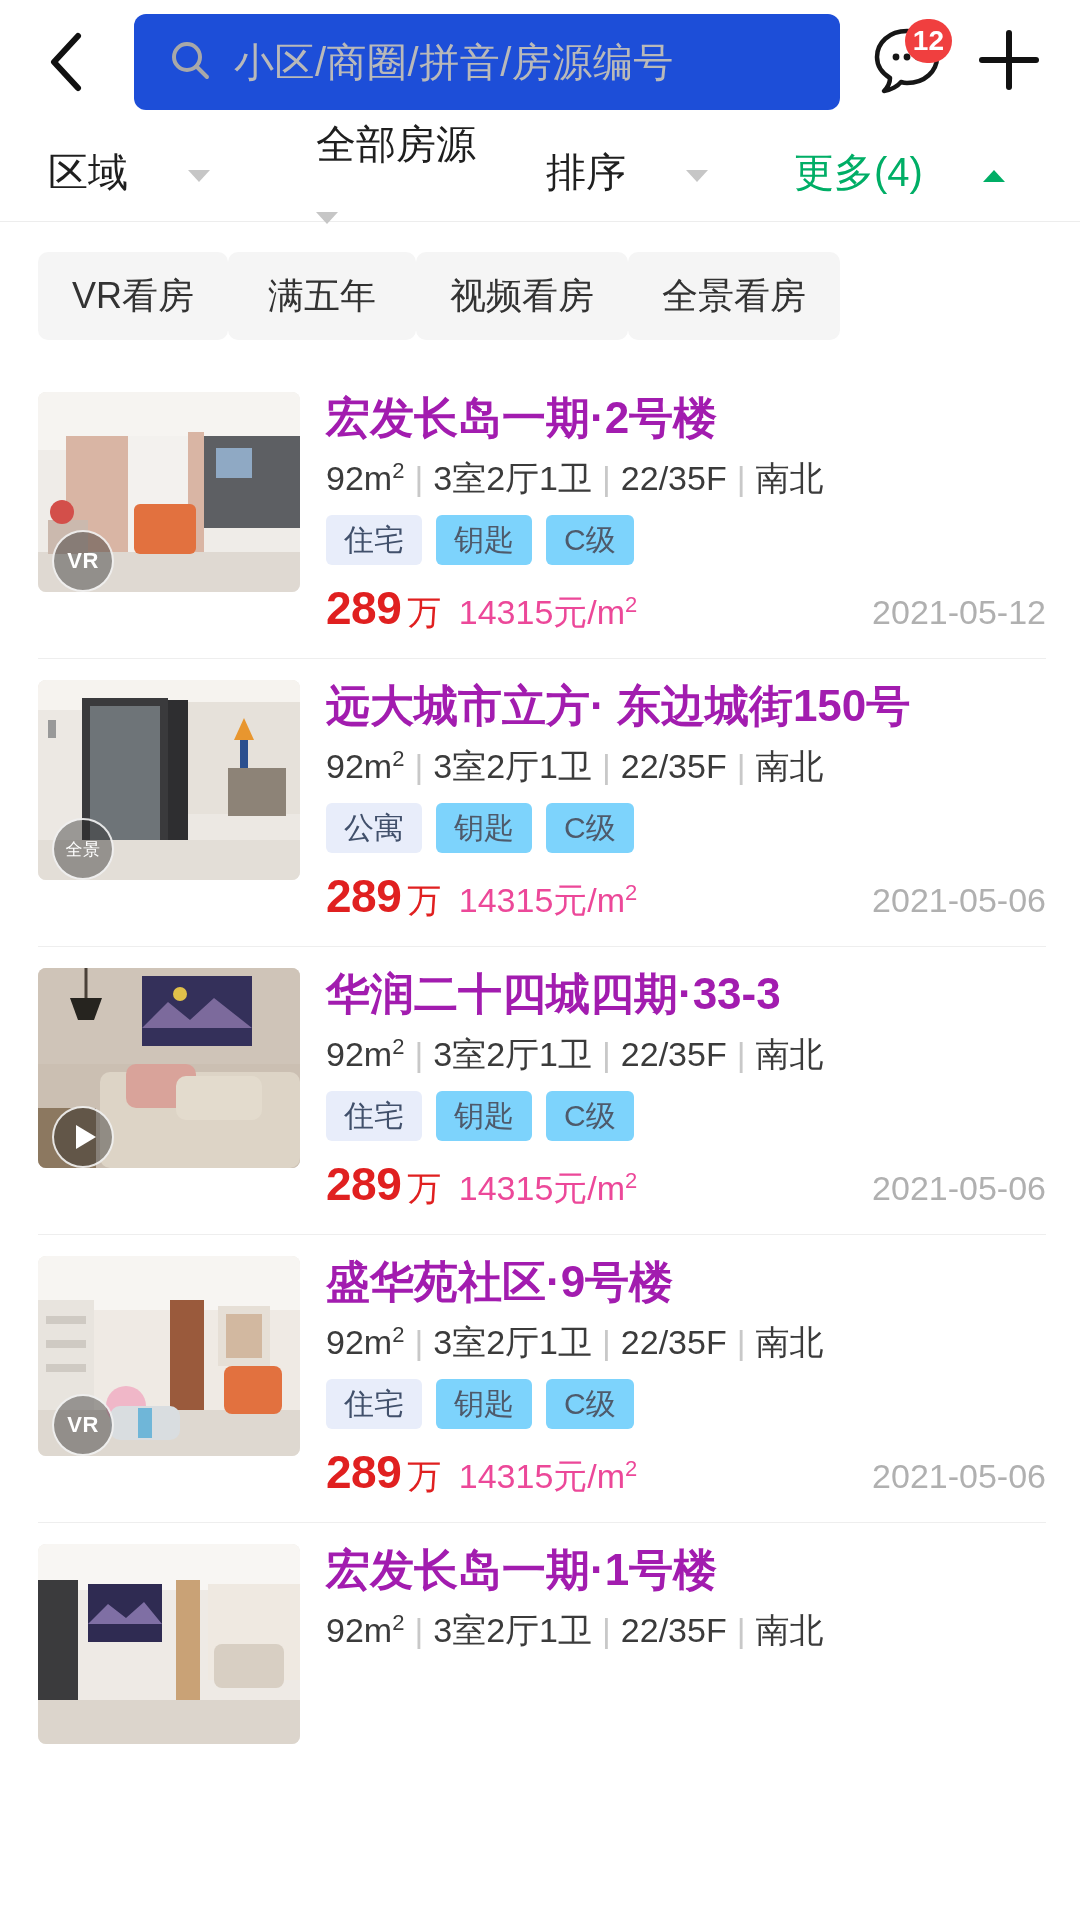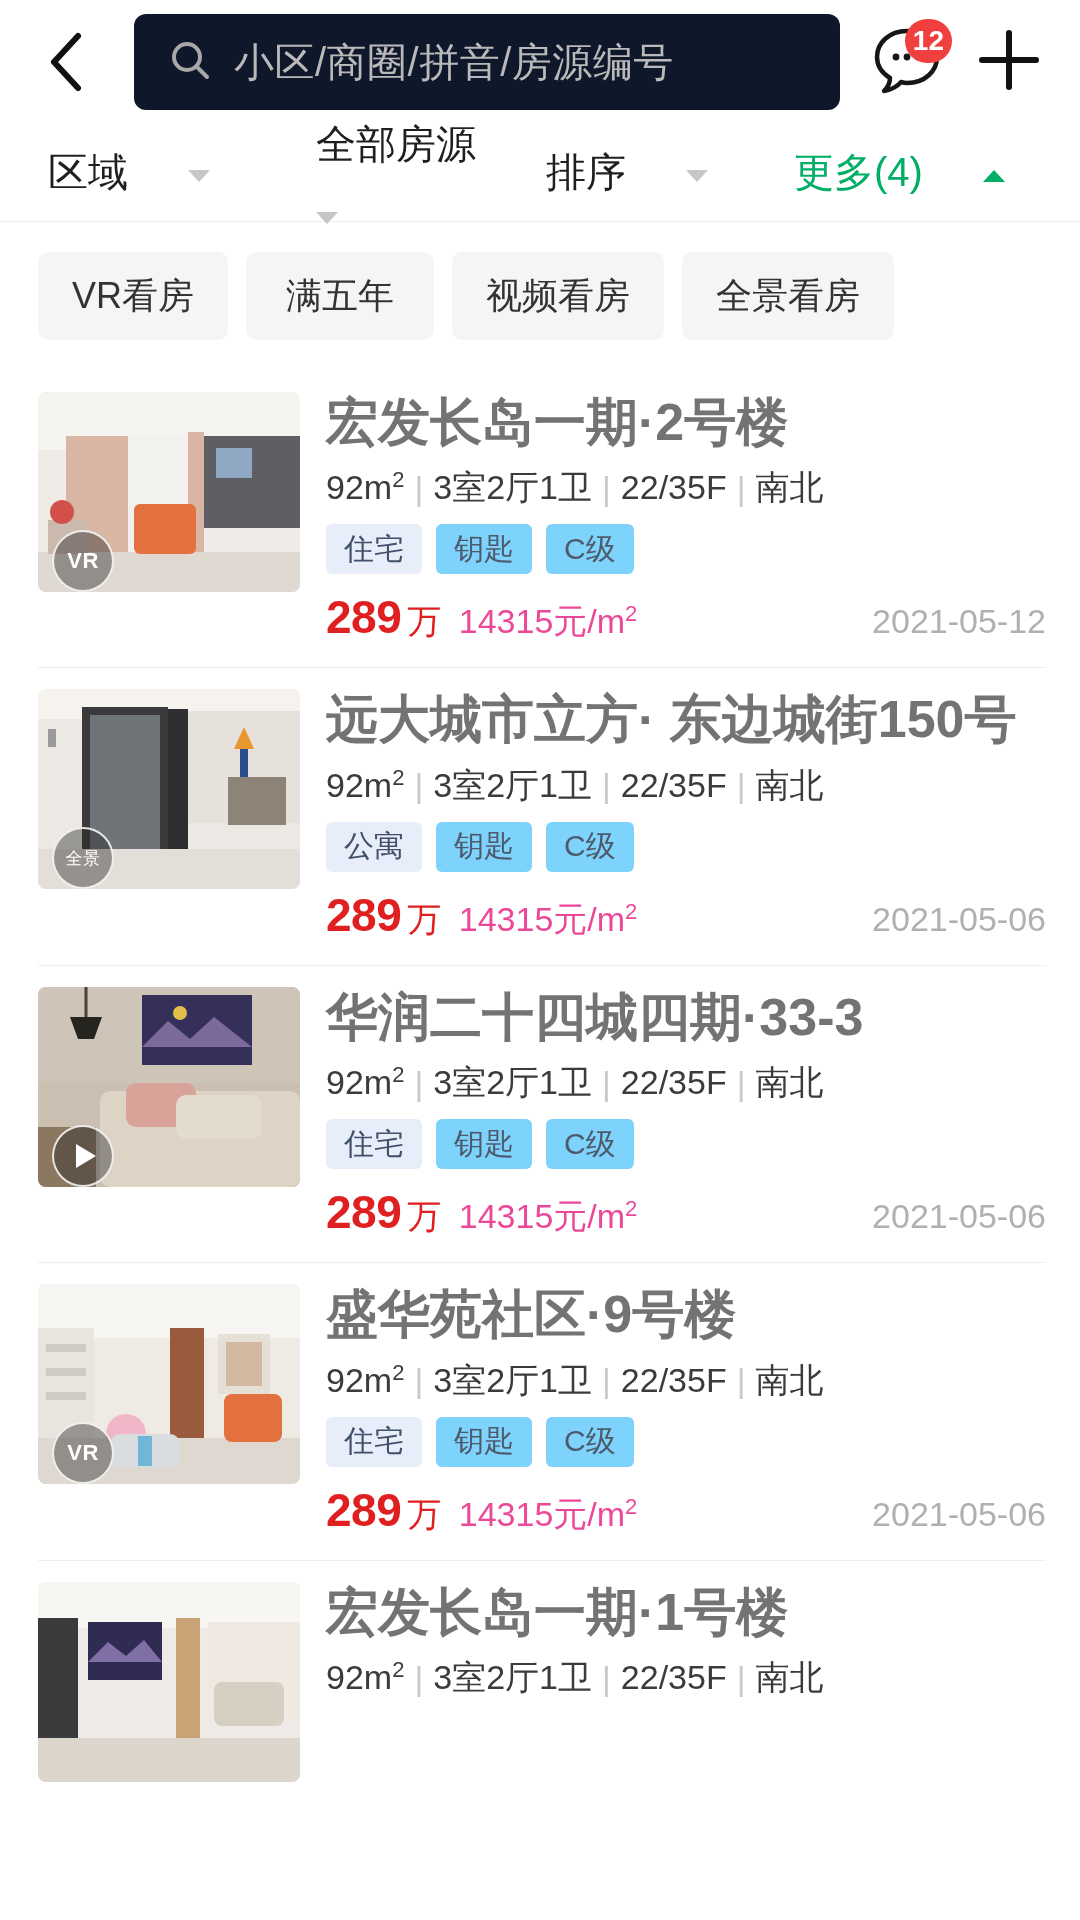--- a/index.html
+++ b/index.html
@@ -26,21 +26,21 @@
     align-items: center;
     justify-content: center;
     flex: 0 0 auto;
   }
   .back-btn svg { display: block; }
 
   .search-box {
     flex: 1 1 auto;
     height: 96px;
     margin: 0 28px 0 36px;
-    background: #0f172a;
+    background: #1d4ed8;
     border-radius: 12px;
     display: flex;
     align-items: center;
     padding: 0 34px;
   }
   .search-icon { flex: 0 0 auto; margin-right: 22px; display:block; }
   .search-placeholder {
     color: #b9b9b9;
     font-size: 40px;
     letter-spacing: 0.5px;
@@ -117,21 +117,20 @@
   .caret.up {
     border-top: none;
     border-bottom: 12px solid #00ae66;
   }
 
   
   .chips-row {
     display: flex;
     align-items: center;
     padding: 30px 0 30px 38px;
-    gap: 18px;
     background: #fff;
   }
   .chip {
     height: 88px;
     min-width: 188px;
     padding: 0 34px;
     background: #f5f5f5;
     border-radius: 10px;
     display: flex;
     align-items: center;
@@ -195,23 +194,23 @@
     margin-left: 6px;
   }
 
   .info {
     flex: 1 1 auto;
     min-width: 0;
     display: flex;
     flex-direction: column;
   }
   .title {
-    font-size: 52px;
+    font-size: 44px;
     font-weight: 700;
-    color: #737373;
+    color: #a21caf;
     line-height: 1.18;
     letter-spacing: 0px;
     white-space: nowrap;
     margin-bottom: 14px;
   }
   .meta {
     font-size: 34px;
     color: #3b3b3b;
     line-height: 1.2;
     white-space: nowrap;

